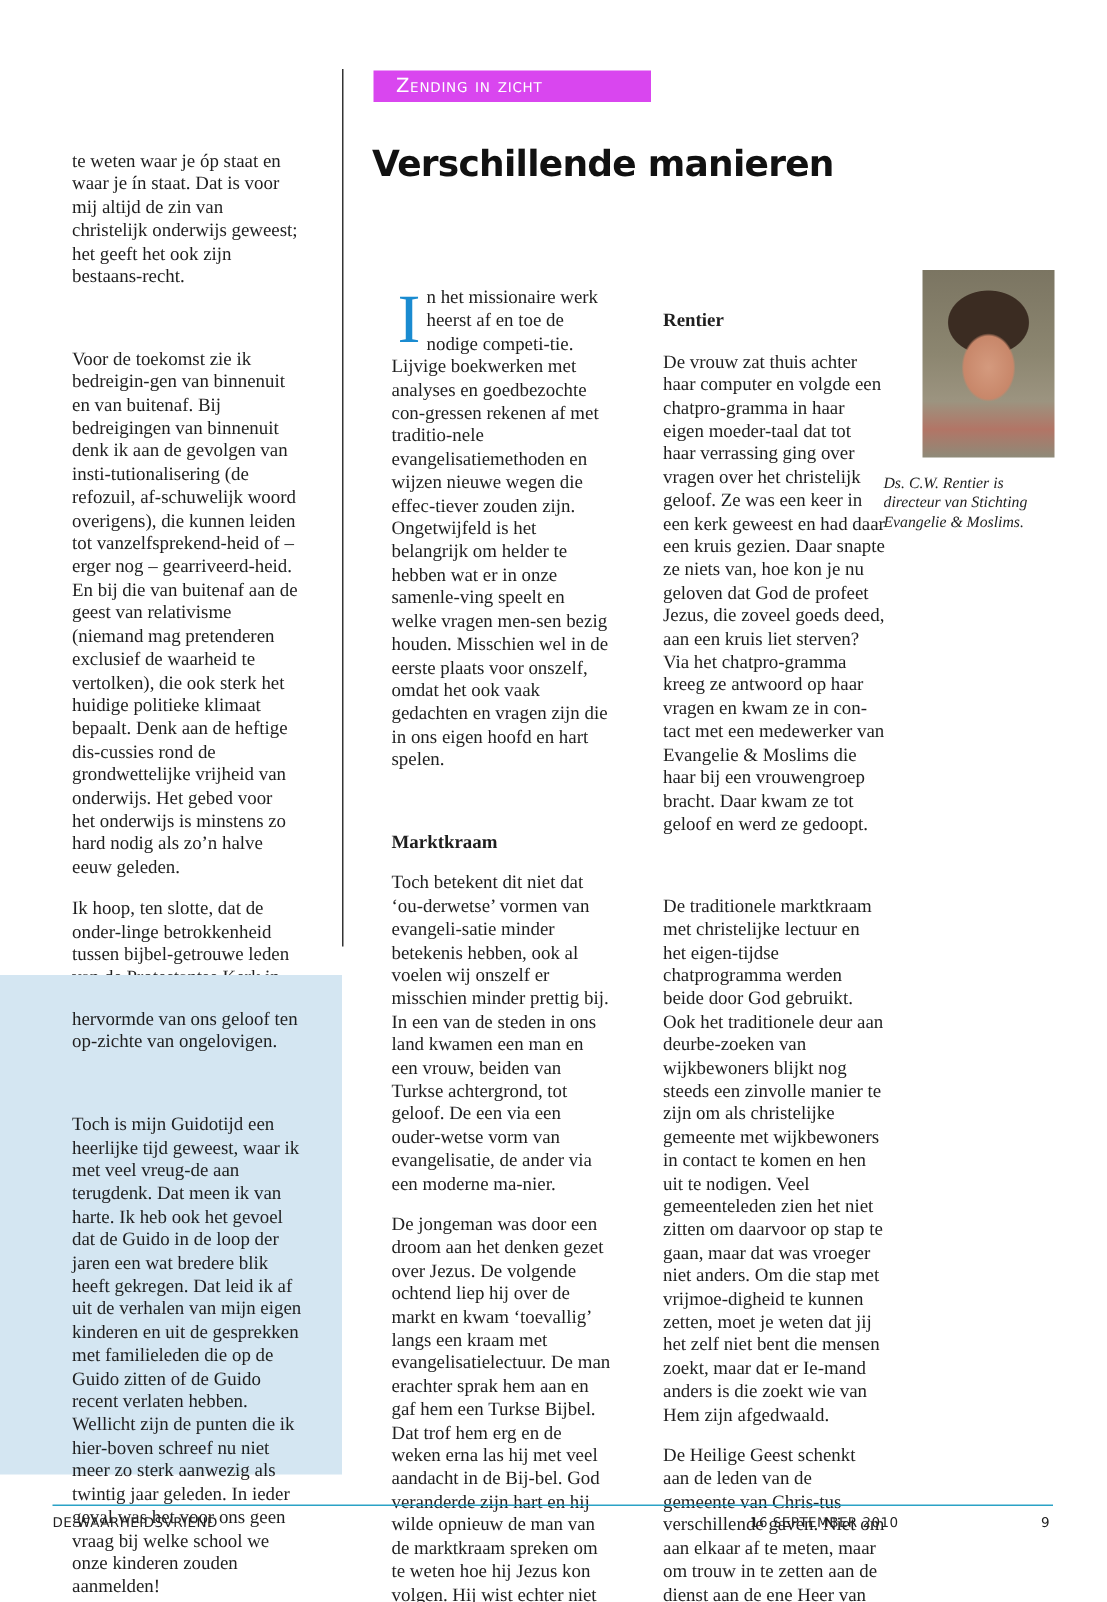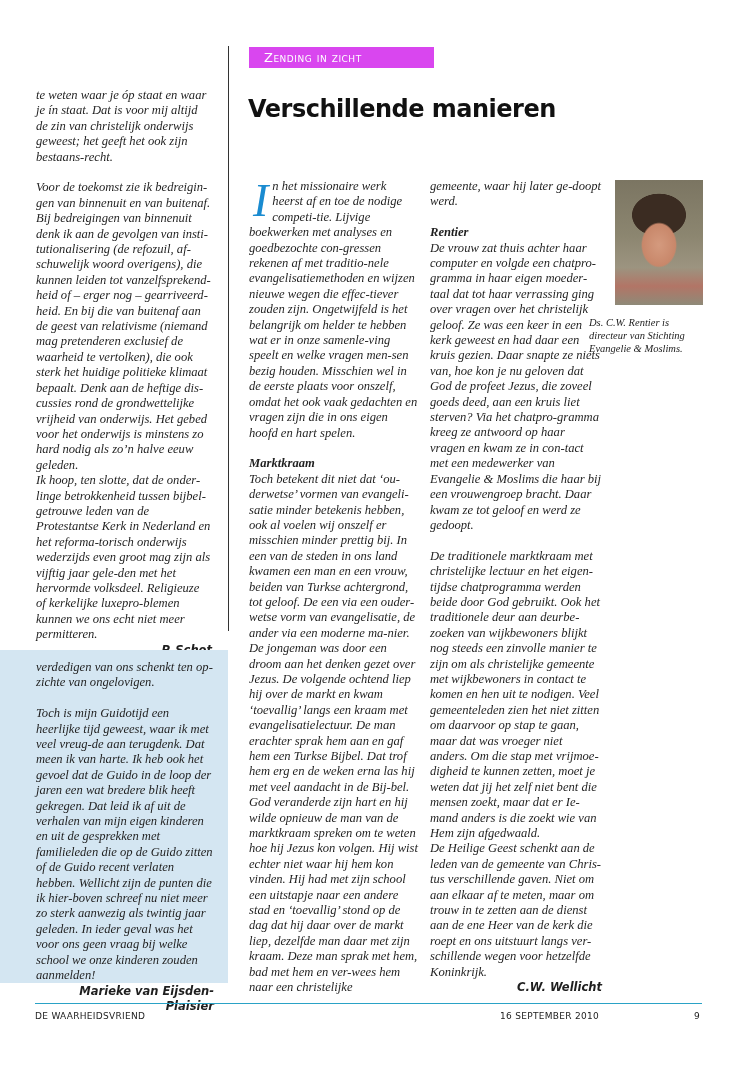--- a/index.html
+++ b/index.html
@@ -1,20 +1,20 @@
 <!DOCTYPE html>
 <html><head>
 <meta charset="utf-8">
 <style>
   html, body { margin:0; padding:0; background:#fff; }
   body { width:738px; height:1068px; position:relative; overflow:hidden;
          font-family:"DejaVu Serif", "Liberation Serif", serif; color:#1e1e1e; }
   .col { position:absolute; font-family:"Liberation Serif","DejaVu Serif",serif;
          font-size:12.6px; line-height:15.4px; color:#1f1f1f; }
-  .col p { margin:0;font-style:italic; }
+  .col p { margin:12px; }
   .gap { height:15.4px; }
   .sig { text-align:right; font-family:"DejaVu Sans","Liberation Sans",sans-serif; font-weight:bold; font-size:11.5px; }
   .subhead { font-weight:bold; }
   .vrule { position:absolute; left:228px; top:46px; width:1px; height:585px; background:#333; }
   .section-tag { position:absolute; left:249px; top:47px; width:185px; height:21px; background:#d946ef;
                  color:#fff; font-family:"DejaVu Sans","Liberation Sans",sans-serif; font-size:13px;
                  line-height:21px; padding-left:15px; box-sizing:border-box; letter-spacing:0.5px; font-variant:small-caps; }
   .title { position:absolute; left:248px; top:95px; font-family:"DejaVu Sans","Liberation Sans",sans-serif;
            font-weight:bold; font-size:24px; letter-spacing:-0.5px; color:#111; margin:0; }
   .box { position:absolute; left:0; top:650px; width:228px; height:333px; background:#d4e6f2; }
@@ -36,41 +36,40 @@
   <div class="gap"></div>
   <p>Voor de toekomst zie ik bedreigin-gen van binnenuit en van buitenaf. Bij bedreigingen van binnenuit denk ik aan de gevolgen van insti-tutionalisering (de refozuil, af-schuwelijk woord overigens), die kunnen leiden tot vanzelfsprekend-heid of – erger nog – gearriveerd-heid. En bij die van buitenaf aan de geest van relativisme (niemand mag pretenderen exclusief de waarheid te vertolken), die ook sterk het huidige politieke klimaat bepaalt. Denk aan de heftige dis-cussies rond de grondwettelijke vrijheid van onderwijs. Het gebed voor het onderwijs is minstens zo hard nodig als zo’n halve eeuw geleden.</p>
   <p>Ik hoop, ten slotte, dat de onder-linge betrokkenheid tussen bijbel-getrouwe leden van de Protestantse Kerk in Nederland en het reforma-torisch onderwijs wederzijds even groot mag zijn als vijftig jaar gele-den met het hervormde volksdeel. Religieuze of kerkelijke luxepro-blemen kunnen we ons echt niet meer permitteren.</p>
   <p class="sig">P. Schot</p>
 </div>
 
 <div class="vrule"></div>
 
 <div class="box"></div>
 <div class="col" style="left:36px; top:660px; width:178px;">
-  <p>verdedigen van ons schenkt ten op-zichte van ongelovigen.</p>
+  <p>hervormde van ons geloof ten op-zichte van ongelovigen.</p>
   <div class="gap"></div>
   <p>Toch is mijn Guidotijd een heerlijke tijd geweest, waar ik met veel vreug-de aan terugdenk. Dat meen ik van harte. Ik heb ook het gevoel dat de Guido in de loop der jaren een wat bredere blik heeft gekregen. Dat leid ik af uit de verhalen van mijn eigen kinderen en uit de gesprekken met familieleden die op de Guido zitten of de Guido recent verlaten hebben. Wellicht zijn de punten die ik hier-boven schreef nu niet meer zo sterk aanwezig als twintig jaar geleden. In ieder geval was het voor ons geen vraag bij welke school we onze kinderen zouden aanmelden!</p>
   <p class="sig">Marieke van Eijsden-Plaisier</p>
 </div>
 
 <div class="section-tag">Zending in zicht</div>
 <h1 class="title">Verschillende manieren</h1>
 
 <div class="col" style="left:249px; top:179px; width:170px;">
   <p>
     <span class="dropcap">I</span><span>n het missionaire werk heerst af en toe de nodige competi-tie. Lijvige boekwerken met analyses en goedbezochte con-gressen rekenen af met traditio-nele evangelisatiemethoden en wijzen nieuwe wegen die effec-tiever zouden zijn. Ongetwijfeld is het belangrijk om helder te hebben wat er in onze samenle-ving speelt en welke vragen men-sen bezig houden. Misschien wel in de eerste plaats voor onszelf, omdat het ook vaak gedachten en vragen zijn die in ons eigen hoofd en hart spelen.</span>
   </p>
   <div class="gap"></div>
   <p class="subhead">Marktkraam</p>
   <p>Toch betekent dit niet dat ‘ou-derwetse’ vormen van evangeli-satie minder betekenis hebben, ook al voelen wij onszelf er misschien minder prettig bij. In een van de steden in ons land kwamen een man en een vrouw, beiden van Turkse achtergrond, tot geloof. De een via een ouder-wetse vorm van evangelisatie, de ander via een moderne ma-nier.</p>
   <p>De jongeman was door een droom aan het denken gezet over Jezus. De volgende ochtend liep hij over de markt en kwam ‘toevallig’ langs een kraam met evangelisatielectuur. De man erachter sprak hem aan en gaf hem een Turkse Bijbel. Dat trof hem erg en de weken erna las hij met veel aandacht in de Bij-bel. God veranderde zijn hart en hij wilde opnieuw de man van de marktkraam spreken om te weten hoe hij Jezus kon volgen. Hij wist echter niet waar hij hem kon vinden. Hij had met zijn school een uitstapje naar een andere stad en ‘toevallig’ stond op de dag dat hij daar over de markt liep, dezelfde man daar met zijn kraam. Deze man sprak met hem, bad met hem en ver-wees hem naar een christelijke</p>
 </div>
 
 <div class="col" style="left:430px; top:179px; width:172px;">
-  <p>gemeente, waar hij later ge-doopt werd.</p>
   <div class="gap"></div>
   <p class="subhead">Rentier</p>
   <p>De vrouw zat thuis achter haar computer en volgde een chatpro-gramma in haar eigen moeder-taal dat tot haar verrassing ging over vragen over het christelijk geloof. Ze was een keer in een kerk geweest en had daar een kruis gezien. Daar snapte ze niets van, hoe kon je nu geloven dat God de profeet Jezus, die zoveel goeds deed, aan een kruis liet sterven? Via het chatpro-gramma kreeg ze antwoord op haar vragen en kwam ze in con-tact met een medewerker van Evangelie &amp; Moslims die haar bij een vrouwengroep bracht. Daar kwam ze tot geloof en werd ze gedoopt.</p>
   <div class="gap"></div>
   <p>De traditionele marktkraam met christelijke lectuur en het eigen-tijdse chatprogramma werden beide door God gebruikt. Ook het traditionele deur aan deurbe-zoeken van wijkbewoners blijkt nog steeds een zinvolle manier te zijn om als christelijke gemeente met wijkbewoners in contact te komen en hen uit te nodigen. Veel gemeenteleden zien het niet zitten om daarvoor op stap te gaan, maar dat was vroeger niet anders. Om die stap met vrijmoe-digheid te kunnen zetten, moet je weten dat jij het zelf niet bent die mensen zoekt, maar dat er Ie-mand anders is die zoekt wie van Hem zijn afgedwaald.</p>
   <p>De Heilige Geest schenkt aan de leden van de gemeente van Chris-tus verschillende gaven. Niet om aan elkaar af te meten, maar om trouw in te zetten aan de dienst aan de ene Heer van de kerk die roept en ons uitstuurt langs ver-schillende wegen voor hetzelfde Koninkrijk.</p>
   <p class="sig">C.W. Wellicht</p>
 </div>
 
 <div class="photo"></div>

